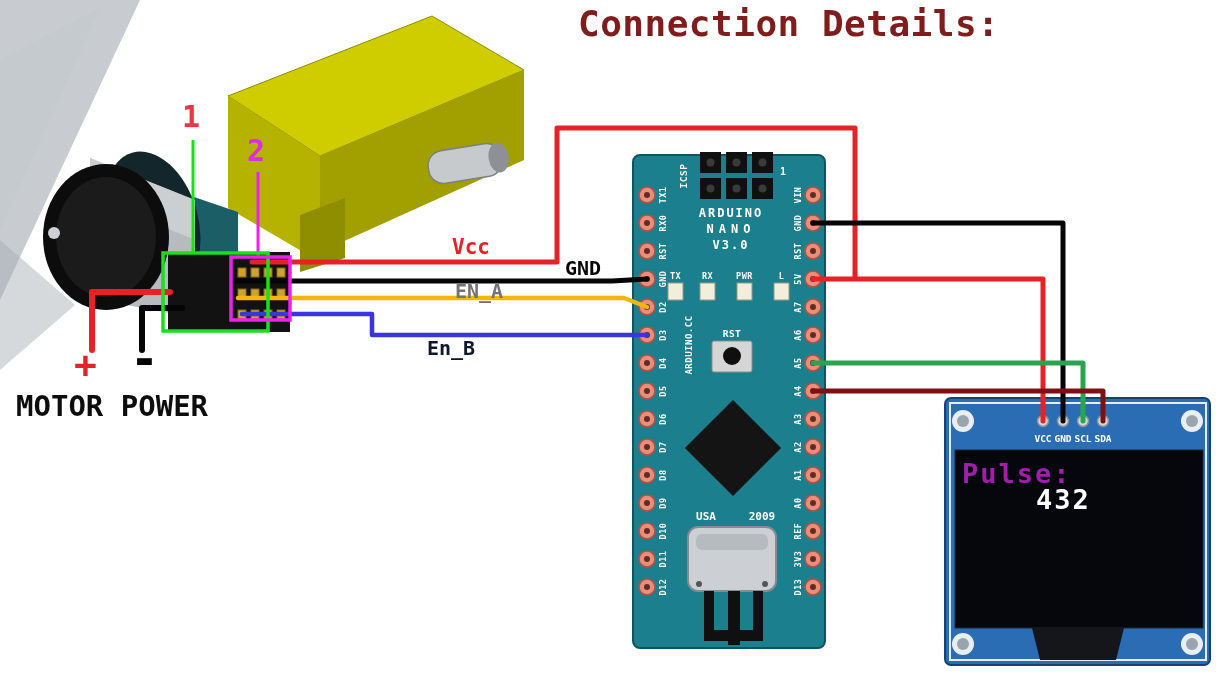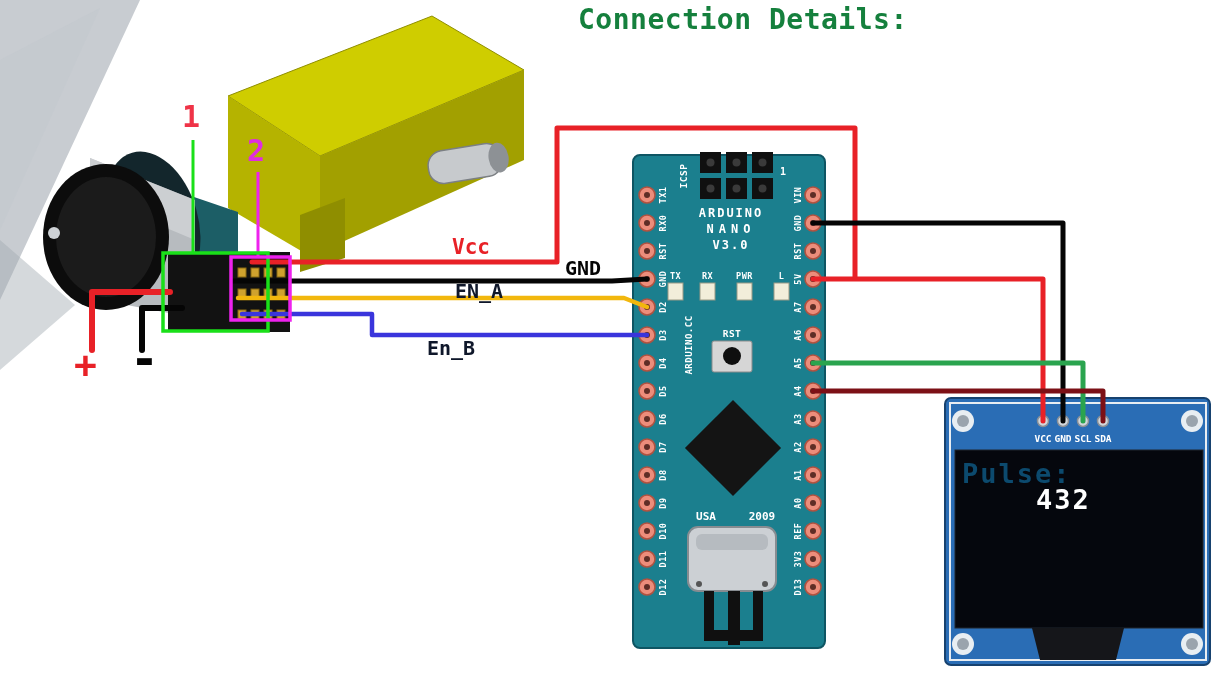--- a/index.html
+++ b/index.html
@@ -5,21 +5,21 @@
   * { margin:0; padding:0; box-sizing:border-box; }
   html,body { background:#ffffff; }
   body { width:1224px; height:694px; font-family:"DejaVu Sans Mono","Liberation Mono",monospace; }
   .canvas { position:relative; width:1224px; height:694px; background:#ffffff; overflow:hidden; }
   #scene { position:absolute; left:0; top:0; }
   svg text { font-family:"DejaVu Sans Mono","Liberation Mono",monospace; }
   .pinlbl  { fill:#ffffff; font-size:8.5px; font-weight:bold; letter-spacing:0.5px; }
   .oledlbl { fill:#ffffff; font-size:9.5px; font-weight:bold; }
   .boardtxt{ fill:#ffffff; font-weight:bold; }
   .overlay { position:absolute; font-weight:bold; line-height:1; white-space:pre; color:#111; }
-  #title        { left:578px;  top:6px;   font-size:28px; letter-spacing:0.5px; color:#15803d; }
+  #title        { left:578px;  top:6px;   font-size:36px; letter-spacing:0.5px; color:#7f1d1d; }
   #vcc-label    { left:452px;  top:237px; font-size:21px; }
   #gnd-label    { left:565px;  top:258px; font-size:20px; }
   #ena-label    { left:455px;  top:281px; font-size:20px; }
   #enb-label    { left:427px;  top:338px; font-size:20px; }
   #pin1-label   { left:182px;  top:102px; font-size:30px; }
   #pin2-label   { left:247px;  top:136px; font-size:30px; }
   #plus-label   { left:74px;   top:346px; font-size:38px; }
   #minus-label  { left:130px;  top:334px; font-size:48px; }
   #motor-power  { left:16px;   top:392px; font-size:29px; color:#0d0d0d; }
   #pulse-line   { left:962px;  top:460px; font-size:27px; letter-spacing:2px; }
@@ -278,21 +278,22 @@
     </g>
   </svg>
 
   <div id="title" class="overlay">Connection Details:</div>
 
   <div id="pin1-label" class="overlay" style="color: rgb(239, 51, 71);">1</div>
   <div id="pin2-label" class="overlay" style="color: rgb(224, 44, 224);">2</div>
 
   <div id="vcc-label" class="overlay" style="color: rgb(232, 33, 39);">Vcc</div>
   <div id="gnd-label" class="overlay" style="color: rgb(5, 5, 5);">GND</div>
-  <div id="ena-label" class="overlay" style="color: #0f172a;">EN_A</div>
+  <div id="ena-label" class="overlay" style="color: #737373;">EN_A</div>
   <div id="enb-label" class="overlay" style="color: #0f172a;">En_B</div>
 
   <div id="plus-label" class="overlay" style="color: rgb(232, 33, 39);">+</div>
   <div id="minus-label" class="overlay" style="color: rgb(5, 5, 5);">-</div>
-
-  <div id="pulse-line" class="overlay" style="color: #0c4a6e;">Pulse:</div>
+  <div id="motor-power" class="overlay">MOTOR POWER</div>
+
+  <div id="pulse-line" class="overlay" style="color: #a21caf;">Pulse:</div>
   <div id="pulse-value" class="overlay" style="color: rgb(255, 255, 255);">432</div>
 </div>
 
 </body></html>

